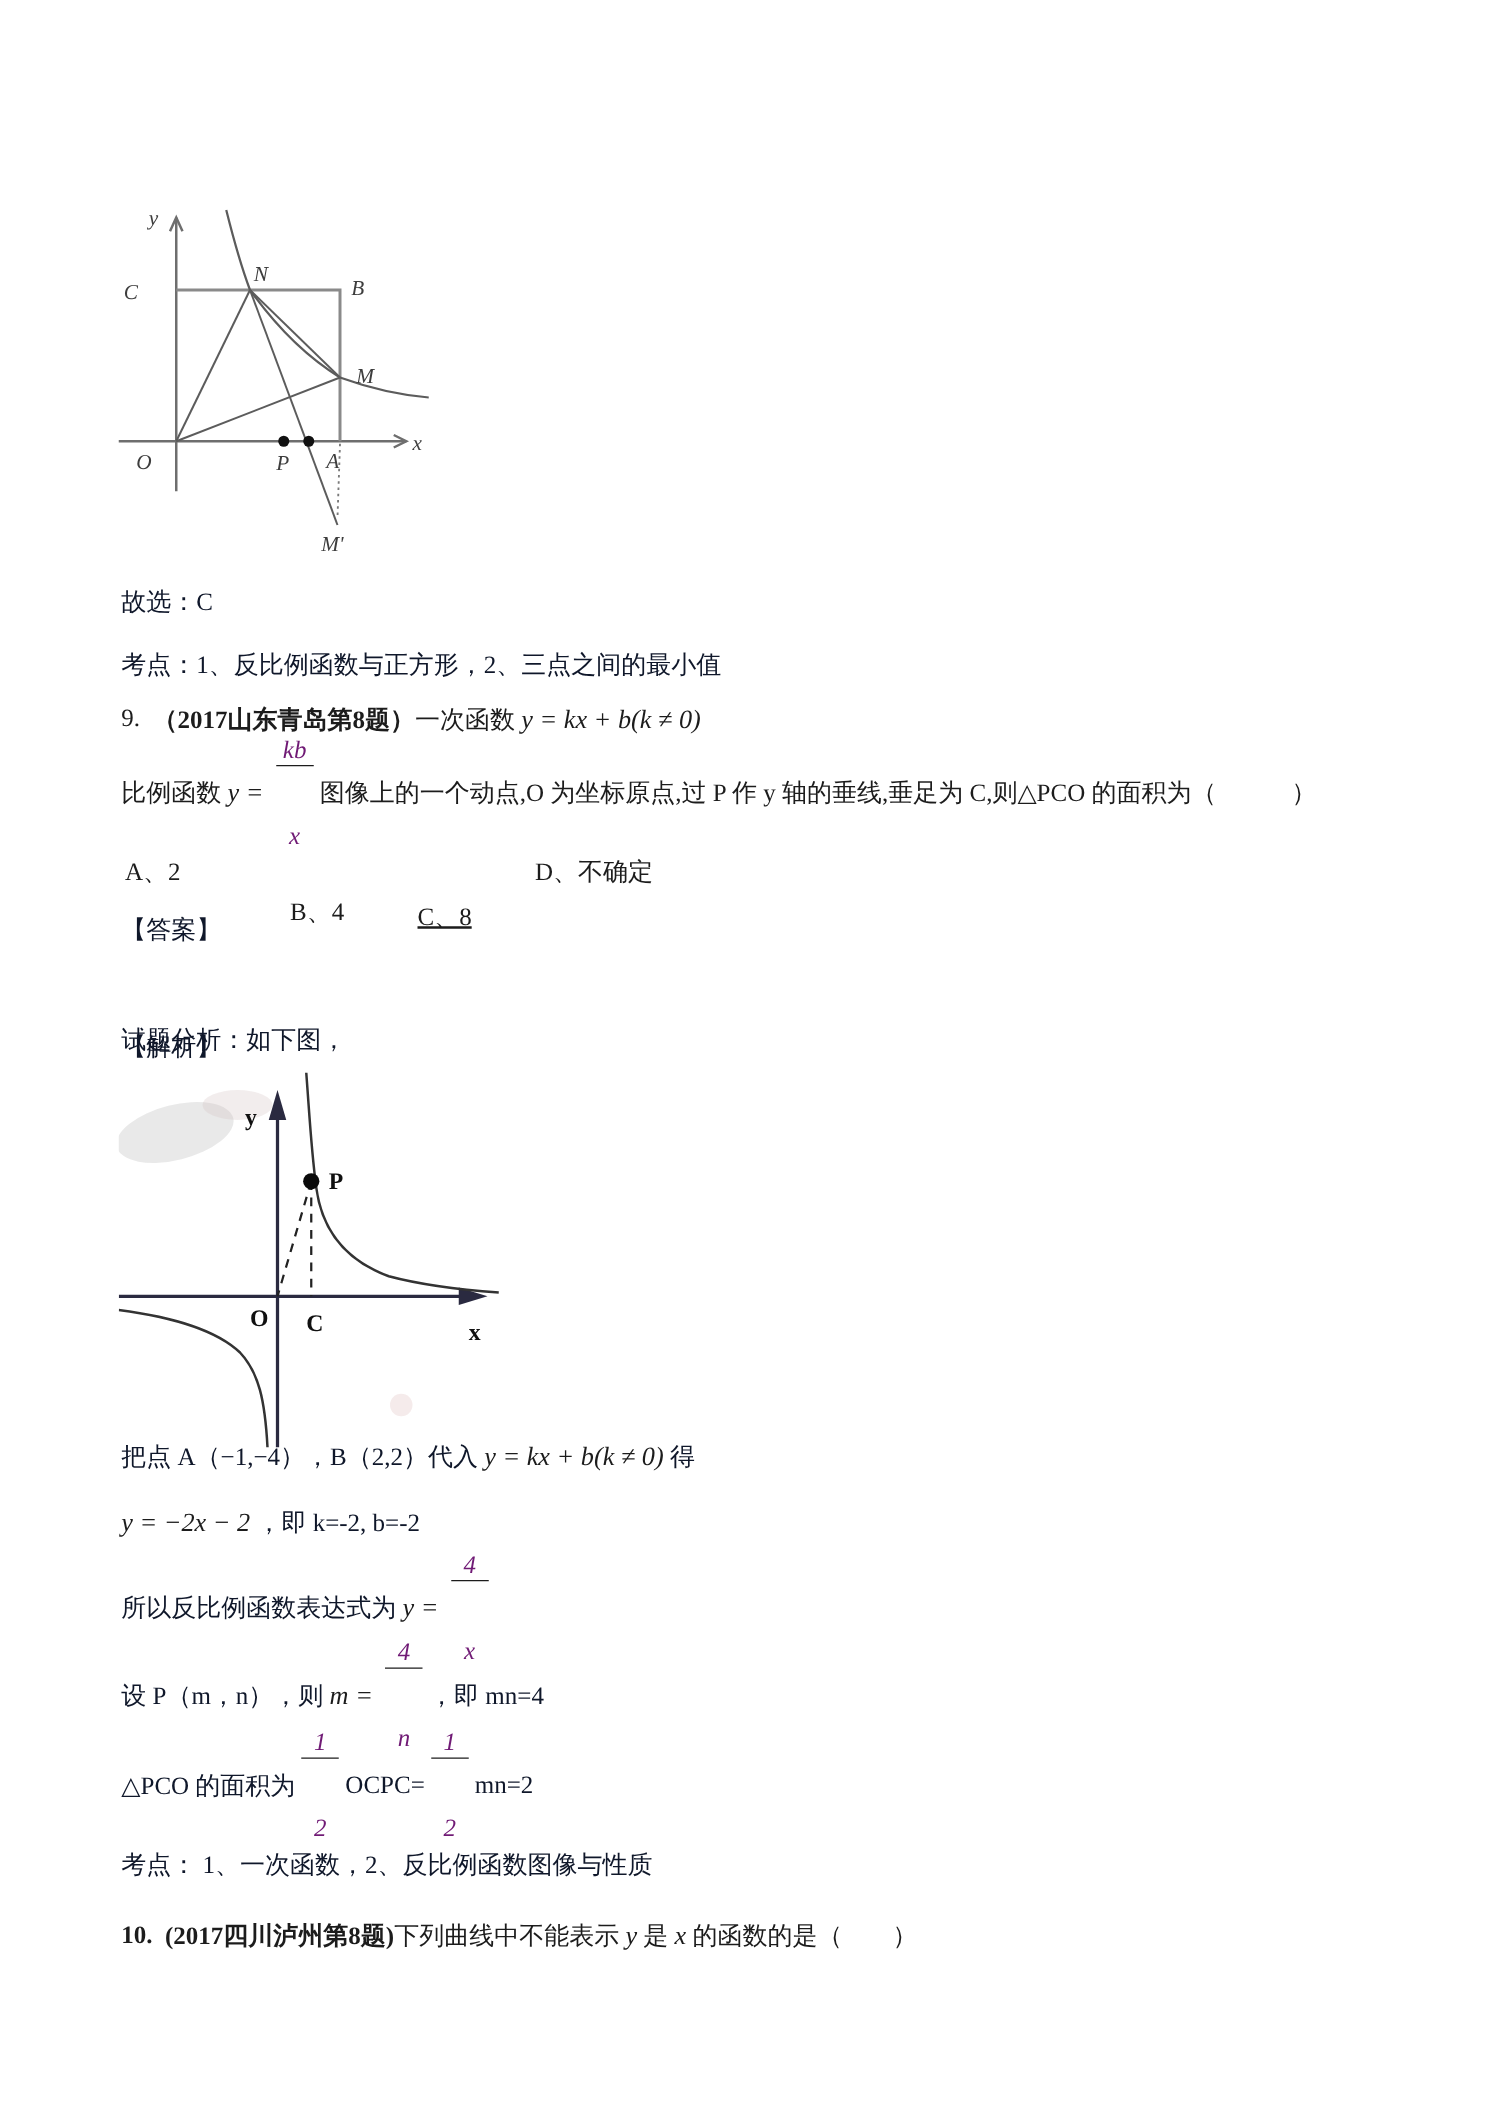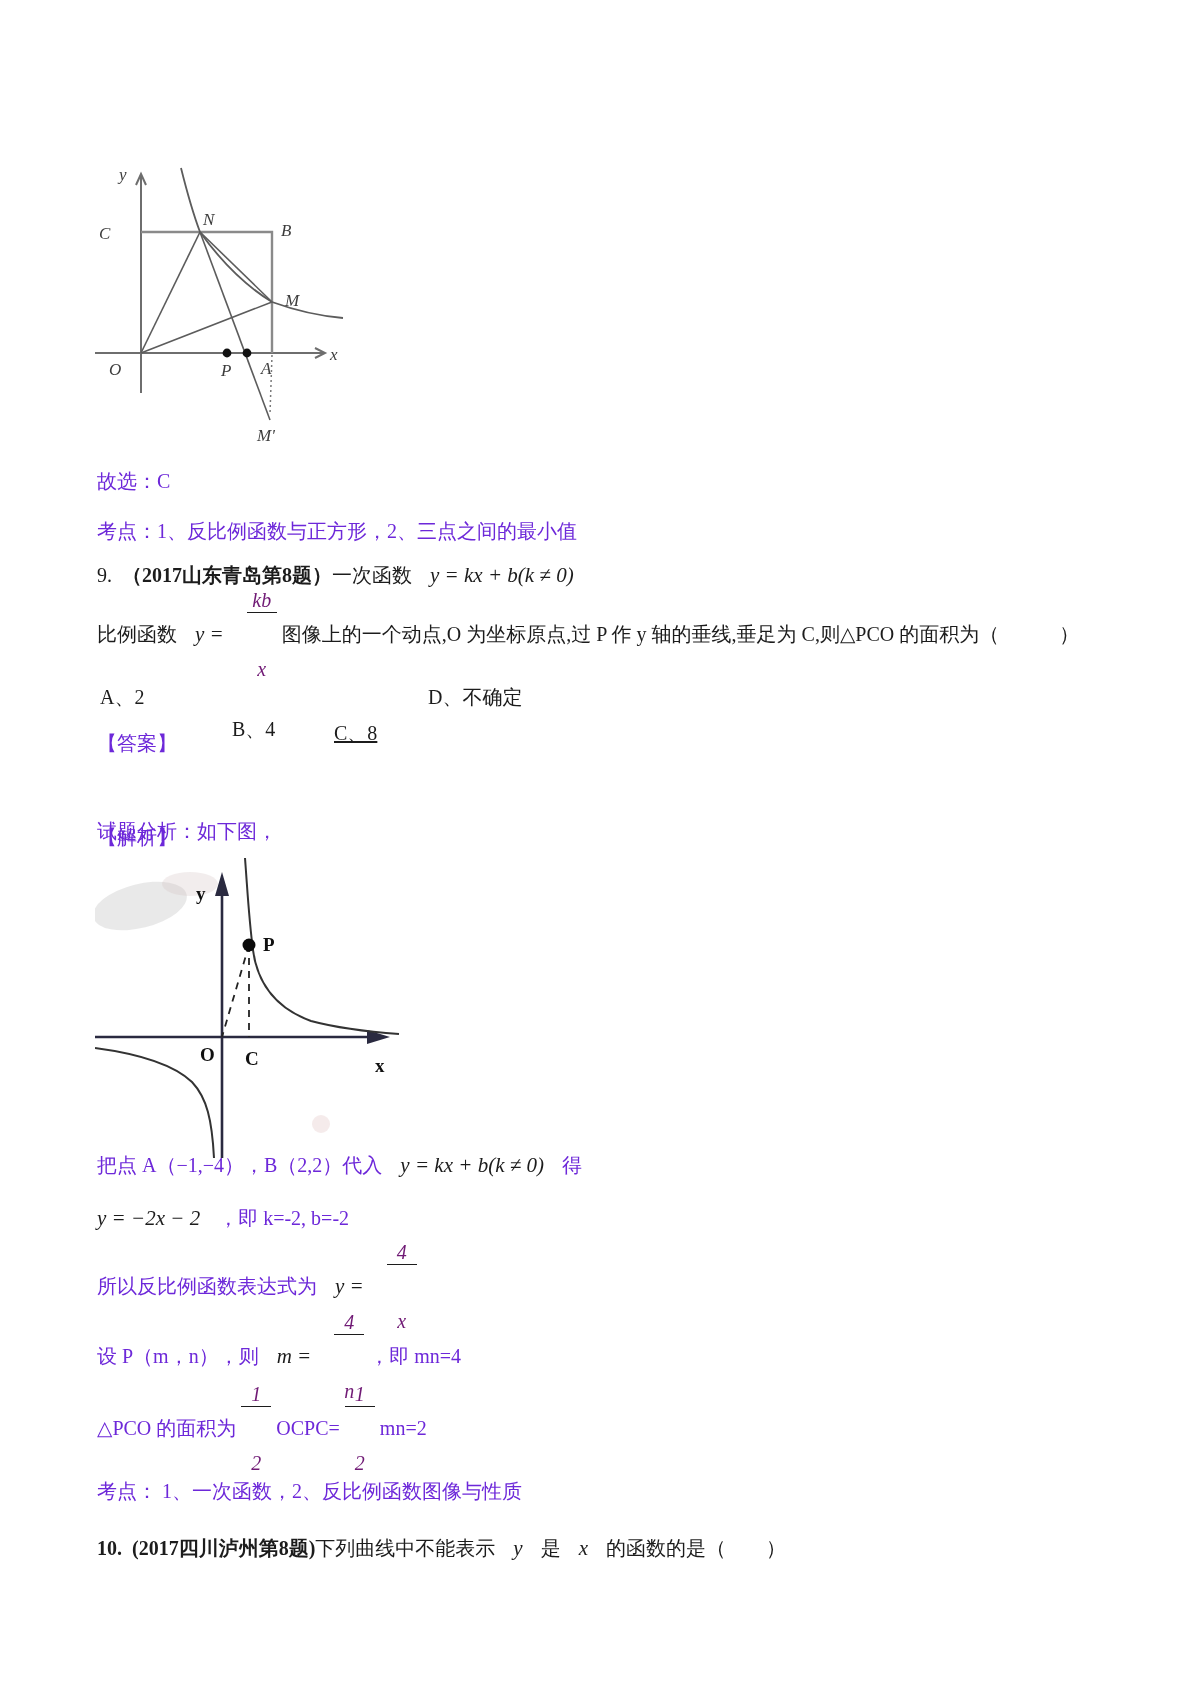--- a/index.html
+++ b/index.html
@@ -1,22 +1,22 @@
 <!DOCTYPE html>
 <html><head>
 <meta charset="utf-8">
 <style>
   html,body{margin:0;padding:0;background:#ffffff;}
   #page{position:relative;width:1200px;height:1698px;background:#ffffff;overflow:hidden;
         font-family:"Liberation Serif","DejaVu Serif",serif;color:#1c1c1c;font-size:20px;}
   .abs{position:absolute;}
   .line{position:absolute;left:97px;display:flex;align-items:center;white-space:pre;}
-  .red{color:#6d28d9;}
+  .red{color:#0f172a;}
   .bold{font-weight:bold;}
-  .math{font-style:italic;font-family:"Liberation Serif",serif;font-size:21px;margin:0 18px;white-space:pre;}
+  .math{font-style:italic;font-family:"Liberation Serif",serif;font-size:21px;margin:0 5px;white-space:pre;}
   .frac{display:inline-block;vertical-align:middle;text-align:center;line-height:1.1;
         font-style:italic;font-size:20px;color:#701a75;margin:0 5px;}
   .frac .num{display:block;border-bottom:1.6px solid #1c1c1c;padding:0 5px 1px 5px;}
   .frac .den{display:block;padding-top:1px;}
   .opt{position:absolute;white-space:pre;}
   svg text{font-family:"Liberation Serif",serif;}
   .figlabel{font-style:italic;font-size:17px;fill:#3d3d3d;}
   .figlabel2{font-weight:bold;font-size:19px;fill:#101010;}
 </style>
 </head>

